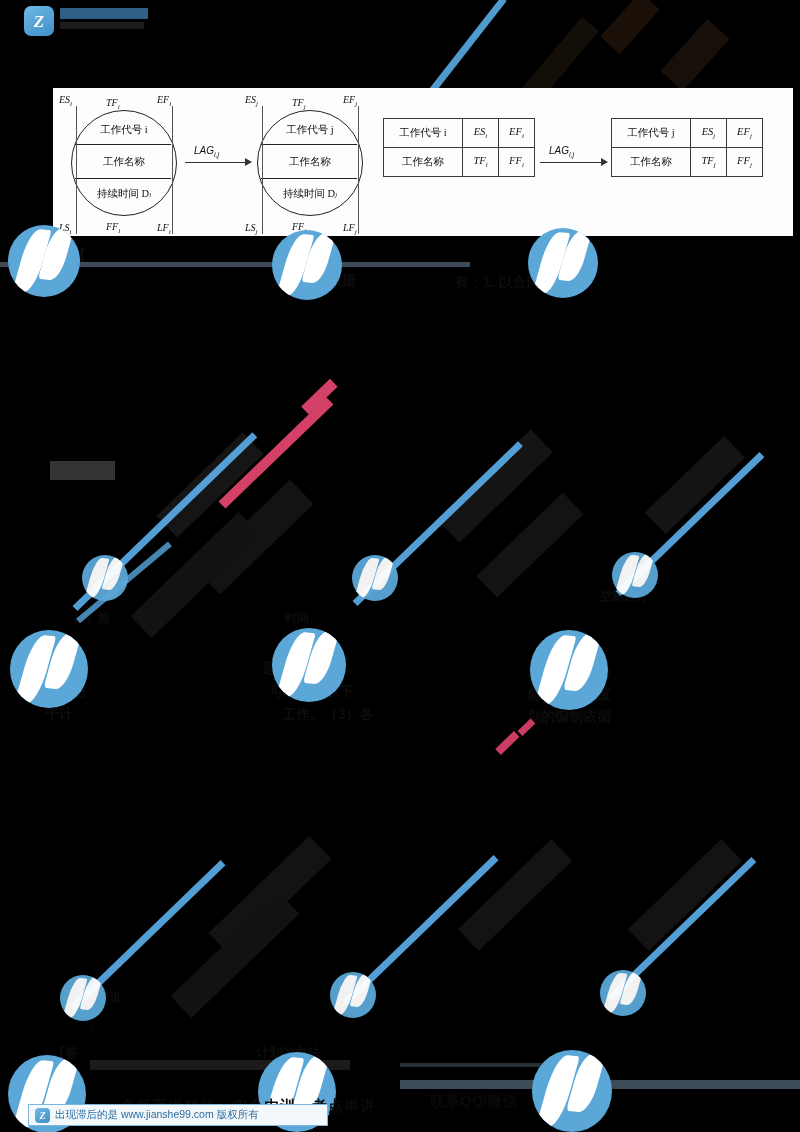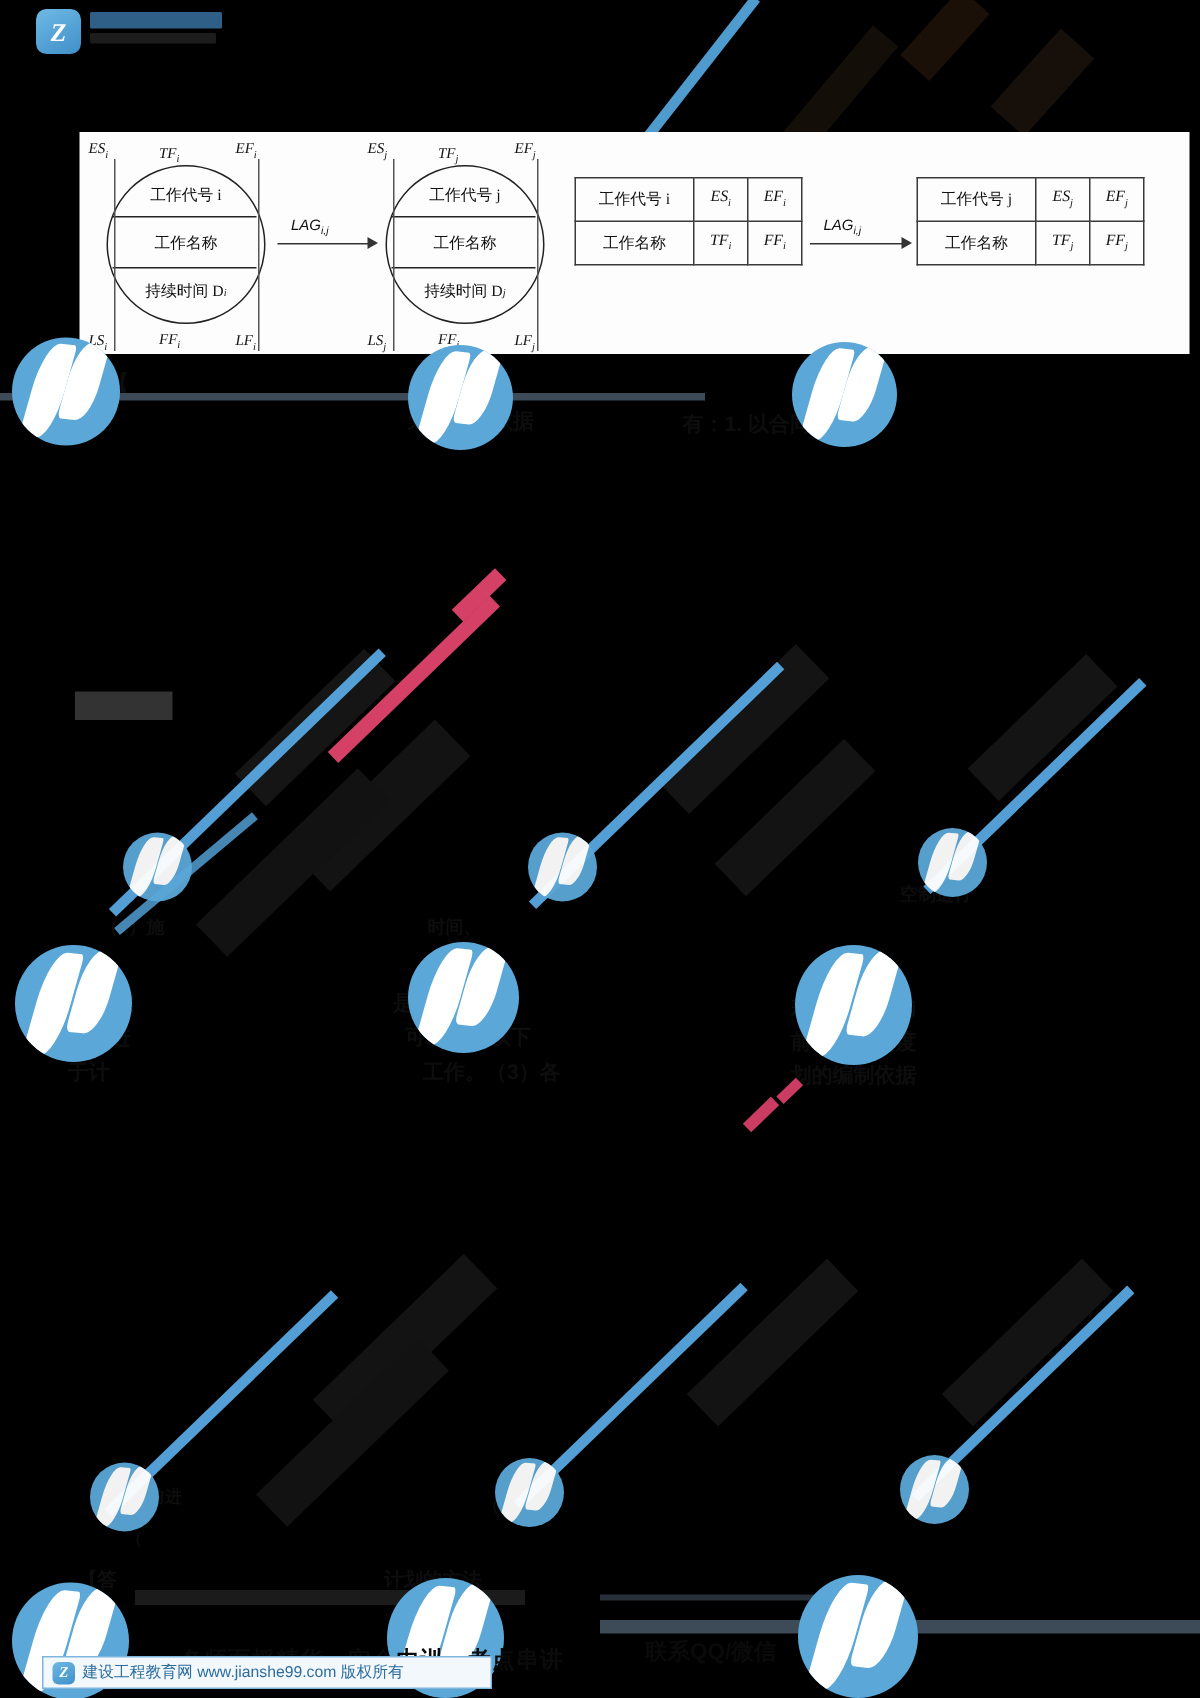--- a/index.html
+++ b/index.html
@@ -360,16 +360,16 @@
       <div class="sw2"></div>
     </div>
 
   <div class="footline">名师面授精华、实企内训、考点串讲</div>
   <div class="footqq">联系QQ/微信</div>
 
   <div class="footbox">
     <div class="fz">
       <span>Z</span>
     </div>
-    <div class="foottxt">建设工程教育网 www.jianshe99.com 版权所有</div>
+    <div class="foottxt">出现滞后的是 www.jianshe99.com 版权所有</div>
   </div>
 
 </div>
 
 </body></html>

